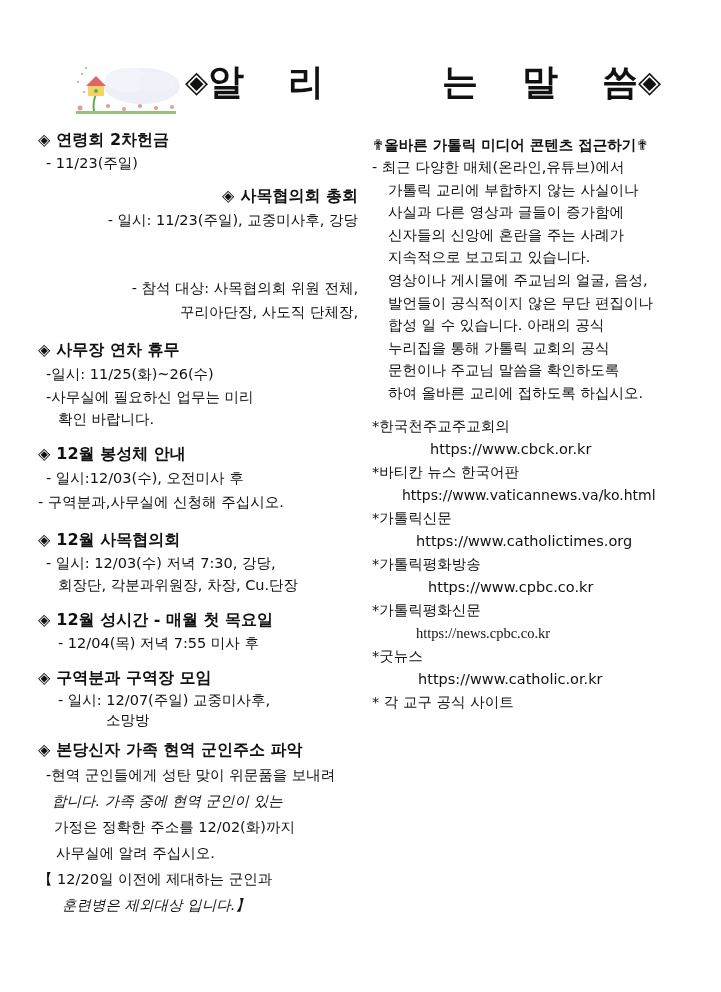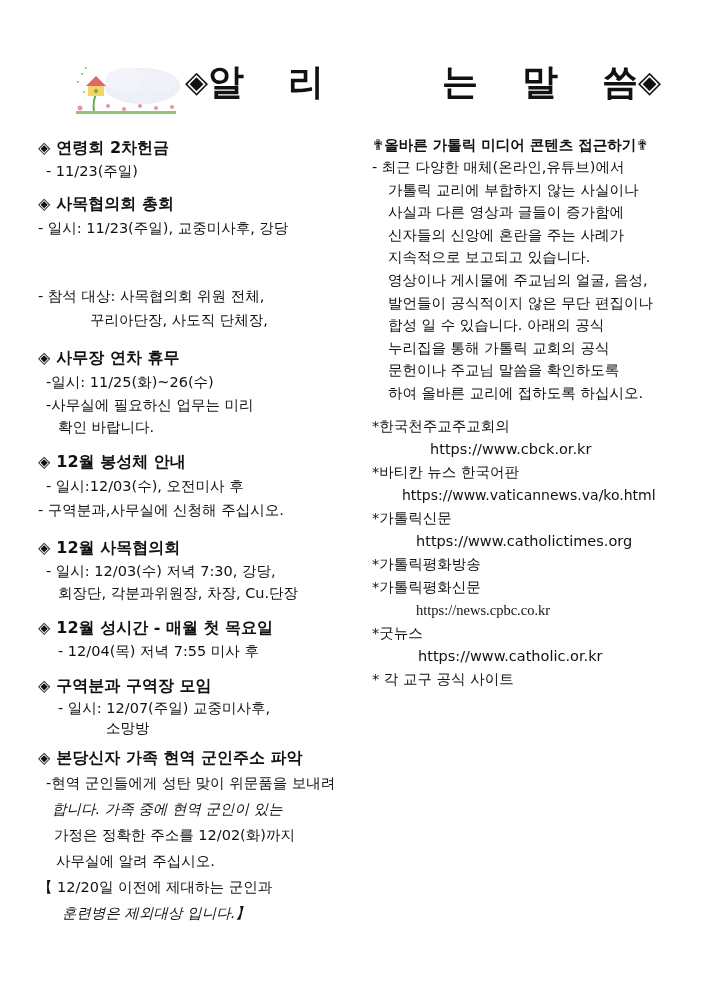--- a/index.html
+++ b/index.html
@@ -7,21 +7,21 @@
          font-family:"DejaVu Sans","Liberation Sans",sans-serif; color:#111; }
   .header { position:absolute; left:0; top:0; width:721px; height:130px; }
   .clipart { position:absolute; left:72px; top:62px; width:110px; height:58px; }
   .title { position:absolute; left:185px; top:60px; width:420px; height:44px;
            display:flex; align-items:center; justify-content:space-between; }
   .title .diamond { font-size:30px; line-height:1; }
   .title .chars { display:flex; gap:44px; }
   .title .chars span { font-size:36px; font-weight:bold; }
   .title .chars .gap { width:30px; }
 
-  .col { position:absolute; top:136px; }
+  .col { position:absolute; top:128px; }
   .left { left:38px; width:320px; }
   .right { left:372px; width:320px; }
 
   .sec { margin-bottom:8px; }
   .sec-title { font-size:16px; font-weight:bold; line-height:24px; white-space:nowrap; }
   .sec-title .mark { font-weight:bold; margin-right:6px; }
   .line { font-size:14.5px; line-height:22px; white-space:nowrap; }
   .i1 { padding-left:8px; }
   .i2 { padding-left:20px; }
   .i3 { padding-left:52px; }
@@ -84,21 +84,21 @@
   </div>
 </div>
 
 <div class="col left">
 
   <div class="sec">
     <div class="sec-title"><span class="mark">◈</span><span>연령회 2차헌금</span></div>
     <div class="line i1">- 11/23(주일)</div>
   </div>
 
-  <div class="sec" style="margin-top:10px;">
+  <div class="sec" style="margin-top:10px;text-align:right;">
     <div class="sec-title"><span class="mark">◈</span><span>사목협의회 총회</span></div>
     <div class="line" style="line-height:24px;">- 일시: 11/23(주일), 교중미사후, 강당</div>
     <div class="line" style="line-height:24px;margin-top:44px;">- 참석 대상: 사목협의회 위원 전체,</div>
     <div class="line i3" style="line-height:24px;">꾸리아단장, 사도직 단체장,</div>
   </div>
 
   <div class="sec" style="margin-top:14px;">
     <div class="sec-title"><span class="mark">◈</span><span>사무장 연차 휴무</span></div>
     <div class="line i1" style="line-height:24px;">-일시: 11/25(화)~26(수)</div>
     <div class="line i1">-사무실에 필요하신 업무는 미리</div>
@@ -154,18 +154,19 @@
   <div class="rline rp">하여 올바른 교리에 접하도록 하십시오.</div>
   <div class="rgap"></div>
 
   <div class="link-label">*한국천주교주교회의</div>
   <div class="url u1">https://www.cbck.or.kr</div>
   <div class="link-label">*바티칸 뉴스 한국어판</div>
   <div class="url u2" style="font-size:14px;">https://www.vaticannews.va/ko.html</div>
   <div class="link-label">*가톨릭신문</div>
   <div class="url u3">https://www.catholictimes.org</div>
   <div class="link-label">*가톨릭평화방송</div>
+  <div class="url u4">https://www.cpbc.co.kr</div>
   <div class="link-label">*가톨릭평화신문</div>
   <div class="url u5">https://news.cpbc.co.kr</div>
   <div class="link-label">*굿뉴스</div>
   <div class="url u6">https://www.catholic.or.kr</div>
   <div class="link-label">* 각 교구 공식 사이트</div>
 </div>
 
 </body></html>

